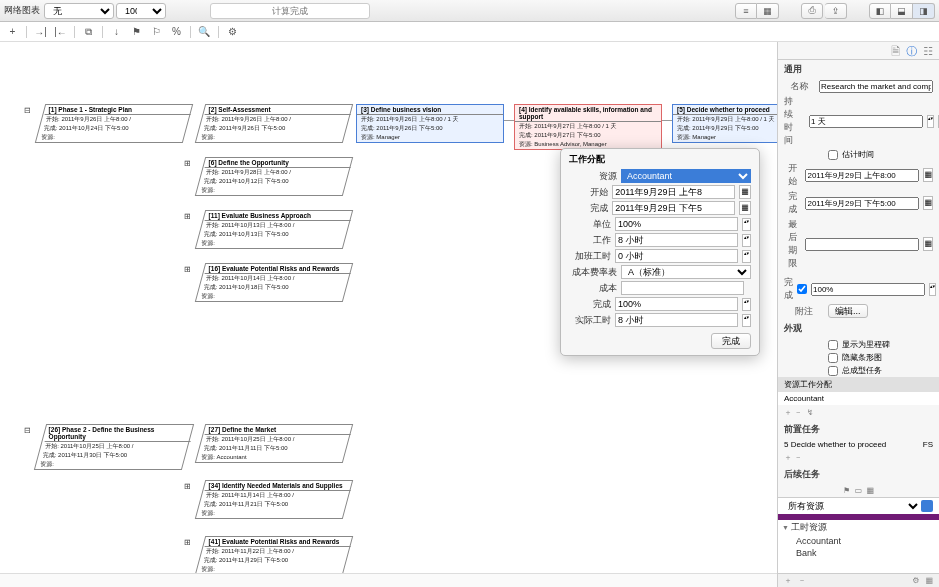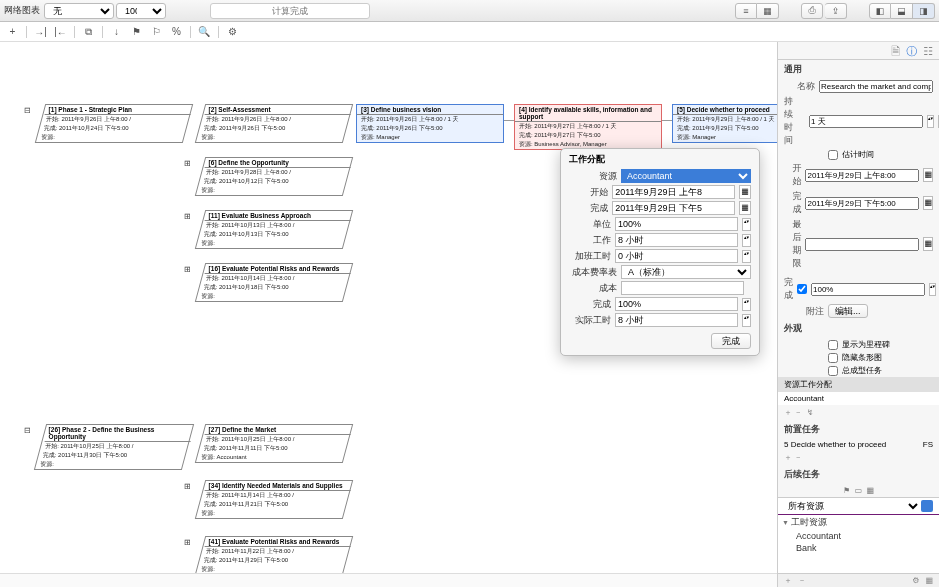--- a/index.html
+++ b/index.html
@@ -27,28 +27,28 @@
 
 .main { position: absolute; left: 0; top: 42px; right: 162px; bottom: 0; overflow: hidden; background: #fff; }
 
 
 .inspector { position: absolute; right: 0; top: 42px; width: 162px; bottom: 0; background: #f6f6f6; border-left: 1px solid #ccc; font-size: 9px; display:flex; flex-direction:column;}
 .insp-tabs { height:18px; display:flex; justify-content:flex-end; border-bottom:1px solid #ccc; gap:6px; padding-right:6px;}
 .insp-tabs span{ font-size:11px; color:#888; line-height:18px;}
 .insp-tabs span.active{ color:#3b7dd8;}
 .insp-section-title { font-weight:bold; color:#444; padding:3px 6px; font-size:9px;}
 .insp-row { display:flex; align-items:center; padding:1px 6px; gap:4px;}
-.insp-row .lbl{ width:40px; text-align:right; color:#555; font-size:9px;}
+.insp-row .lbl{ width:40px; text-align:center; color:#555; font-size:9px;}
 .insp-row select{ flex:1; height:13px; border:1px solid #bbb; font-size:8px; background:#fff;}
 .insp-row input[type=checkbox]{ width:10px; height:10px;}
 .stepper { width:10px; height:13px; border:1px solid #bbb; display:flex; flex-direction:column; font-size:5px; line-height:5px; text-align:center; background:#fff;}
 .insp-btn { height:14px; border:1px solid #bbb; border-radius:3px; background:linear-gradient(#fff,#eee); font-size:9px; padding:0 6px;}
 
 .resource-header{ background:#e0e0e0; padding:2px 6px; display:flex; justify-content:space-between;}
-.resource-list { flex:1; overflow:auto; background:#fff; border-top:1px solid #701a75;}
+.resource-list { flex:1; overflow:auto; background:#fff; border-top:6px solid #701a75;}
 .resource-list .item{ padding:1px 4px 1px 18px; font-size:9px; color:#333;}
 .resource-list .group{ padding:1px 4px; font-size:9px; color:#333;}
 .group::before{content:"▼ "; font-size:7px; color:#777;}
 
 
 .card { position: absolute; width: 148px; background: #fff; border: 1px solid #888; font-size: 6.5px; }
 .card.skew { transform: skewX(-15deg); }
 .card.skew > * { transform: skewX(15deg); }
 .card .title { font-weight: bold; padding: 1px 4px; border-bottom: 1px solid #888; font-size: 6.5px;}
 .card .line { padding: 0 4px; font-size: 6px; color: #222; }

